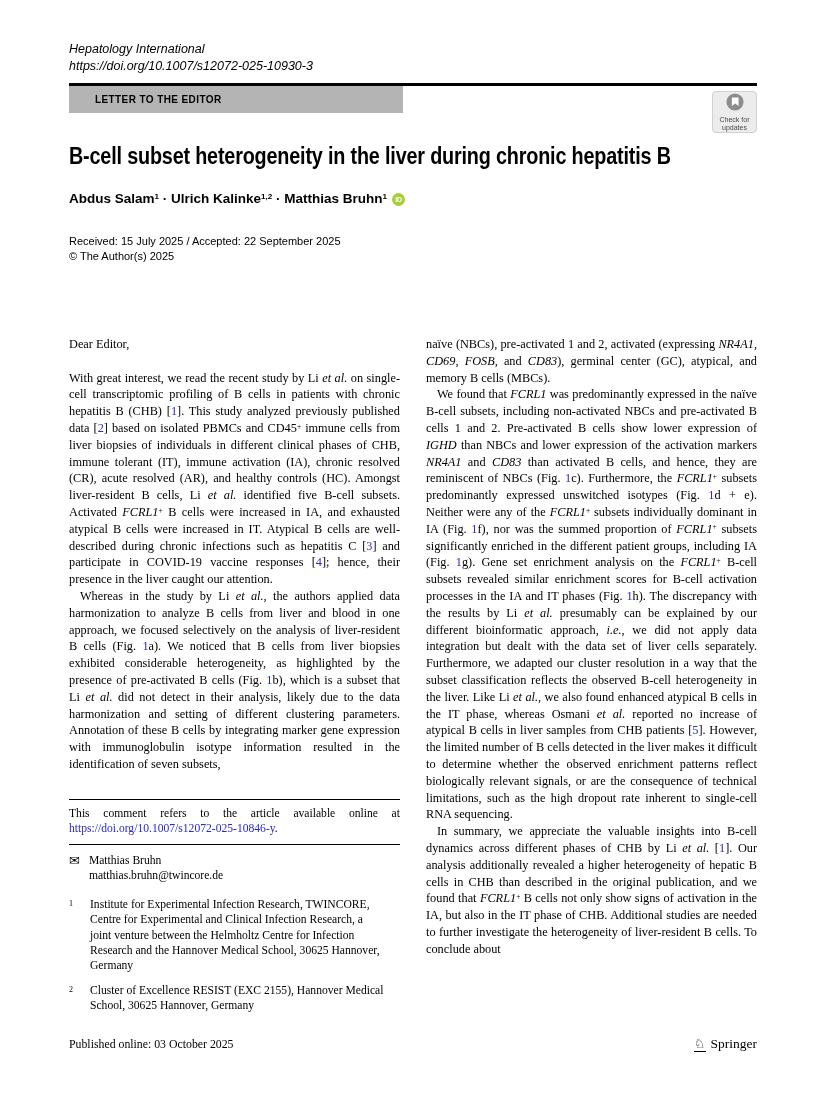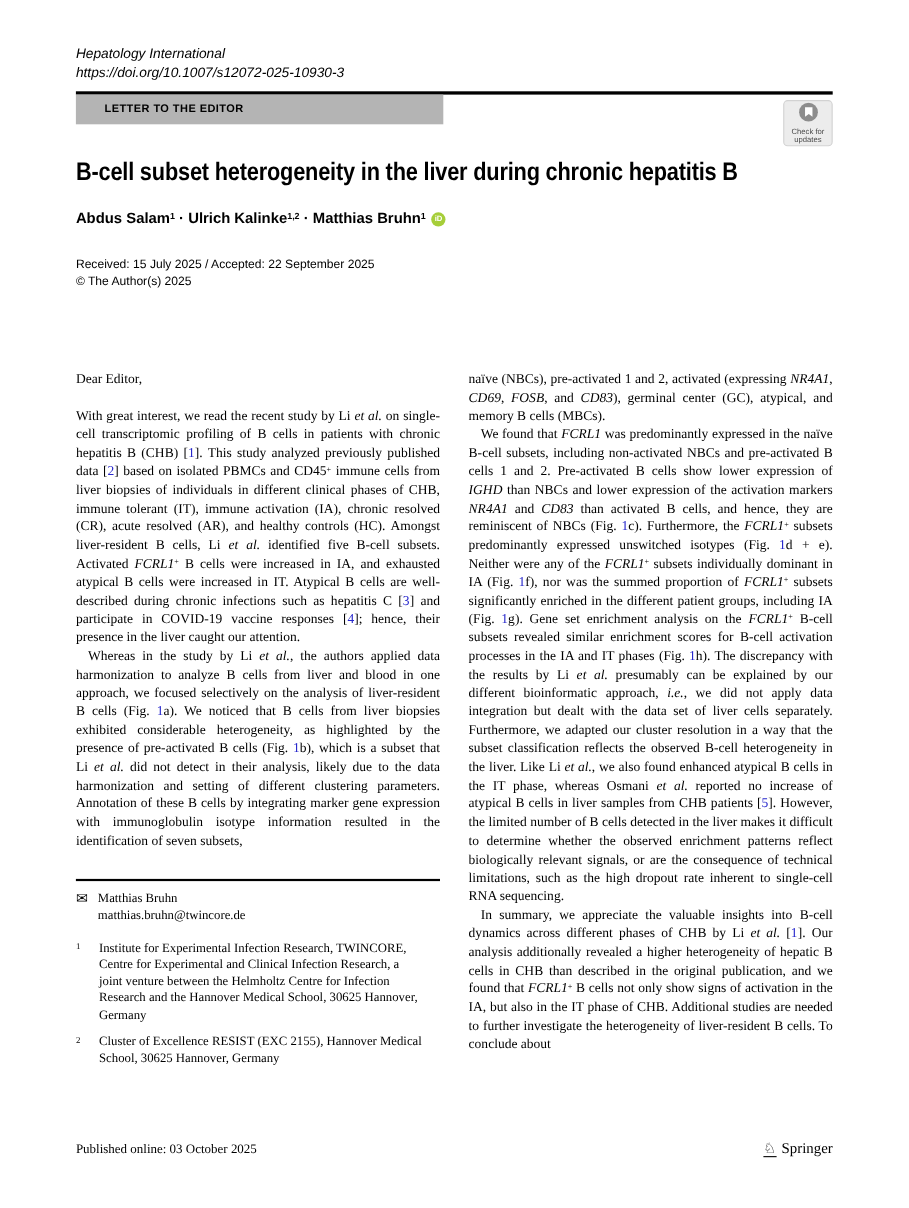--- a/index.html
+++ b/index.html
@@ -106,20 +106,21 @@
   </div>
 
   <div class="col col-right">
     <p class="para"><span>naïve (NBCs), pre-activated 1 and 2, activated (expressing </span><span class="r-i">NR4A1</span><span>, </span><span class="r-i">CD69</span><span>, </span><span class="r-i">FOSB</span><span>, and </span><span class="r-i">CD83</span><span>), germinal center (GC), atypical, and memory B cells (MBCs).</span></p>
     <p class="para indent"><span>We found that </span><span class="r-i">FCRL1</span><span> was predominantly expressed in the naïve B-cell subsets, including non-activated NBCs and pre-activated B cells 1 and 2. Pre-activated B cells show lower expression of </span><span class="r-i">IGHD</span><span> than NBCs and lower expression of the activation markers </span><span class="r-i">NR4A1</span><span> and </span><span class="r-i">CD83</span><span> than activated B cells, and hence, they are reminiscent of NBCs (Fig. </span><span class="r-l">1</span><span>c). Furthermore, the </span><span class="r-i">FCRL1</span><sup>+</sup><span> subsets predominantly expressed unswitched isotypes (Fig. </span><span class="r-l">1</span><span>d + e). Neither were any of the </span><span class="r-i">FCRL1</span><sup>+</sup><span> subsets individually dominant in IA (Fig. </span><span class="r-l">1</span><span>f), nor was the summed proportion of </span><span class="r-i">FCRL1</span><sup>+</sup><span> subsets significantly enriched in the different patient groups, including IA (Fig. </span><span class="r-l">1</span><span>g). Gene set enrichment analysis on the </span><span class="r-i">FCRL1</span><sup>+</sup><span> B-cell subsets revealed similar enrichment scores for B-cell activation processes in the IA and IT phases (Fig. </span><span class="r-l">1</span><span>h). The discrepancy with the results by Li </span><span class="r-i">et al.</span><span> presumably can be explained by our different bioinformatic approach, </span><span class="r-i">i.e.</span><span>, we did not apply data integration but dealt with the data set of liver cells separately. Furthermore, we adapted our cluster resolution in a way that the subset classification reflects the observed B-cell heterogeneity in the liver. Like Li </span><span class="r-i">et al.</span><span>, we also found enhanced atypical B cells in the IT phase, whereas Osmani </span><span class="r-i">et al.</span><span> reported no increase of atypical B cells in liver samples from CHB patients [</span><span class="r-l">5</span><span>]. However, the limited number of B cells detected in the liver makes it difficult to determine whether the observed enrichment patterns reflect biologically relevant signals, or are the consequence of technical limitations, such as the high dropout rate inherent to single-cell RNA sequencing.</span></p>
     <p class="para indent"><span>In summary, we appreciate the valuable insights into B-cell dynamics across different phases of CHB by Li </span><span class="r-i">et al.</span><span> [</span><span class="r-l">1</span><span>]. Our analysis additionally revealed a higher heterogeneity of hepatic B cells in CHB than described in the original publication, and we found that </span><span class="r-i">FCRL1</span><sup>+</sup><span> B cells not only show signs of activation in the IA, but also in the IT phase of CHB. Additional studies are needed to further investigate the heterogeneity of liver-resident B cells. To conclude about</span></p>
   </div>
 
   <div class="fn-block">
     <div class="fn-rule"></div>
+    <p class="fn-note"><span>This comment refers to the article available online at </span><span class="r-l">https://doi.org/10.1007/s12072-025-10846-y</span><span>.</span></p>
     <div class="fn-rule"></div>
     <div class="correspondence">
       <span class="env">✉</span>
       <span>
         <div>Matthias Bruhn</div>
         <div>matthias.bruhn@twincore.de</div>
       </span>
     </div>
     <div class="affil">
       <span class="affil-sup">1</span>

